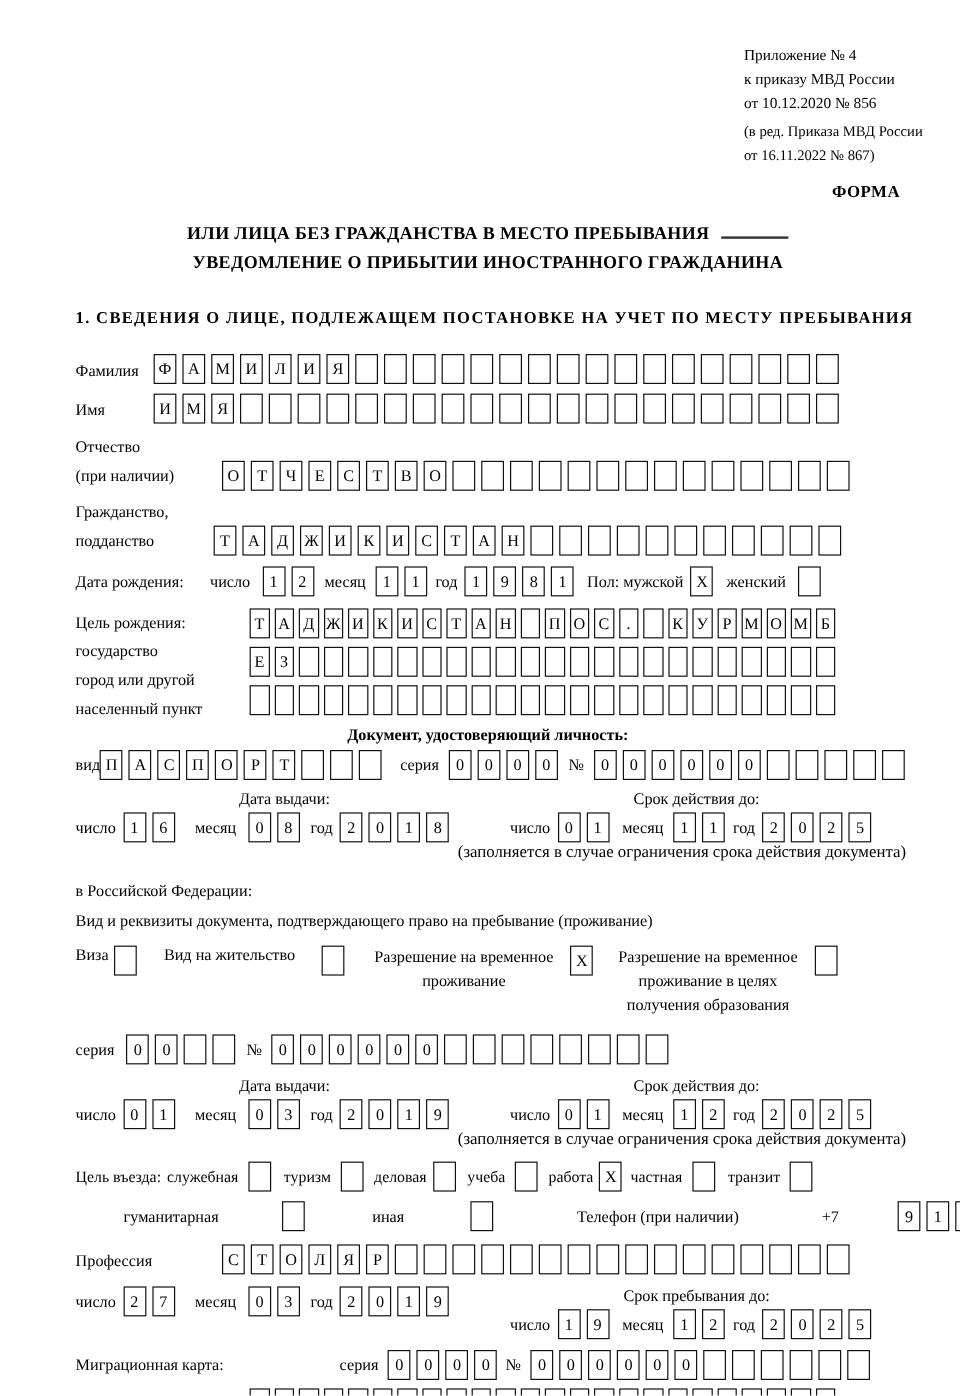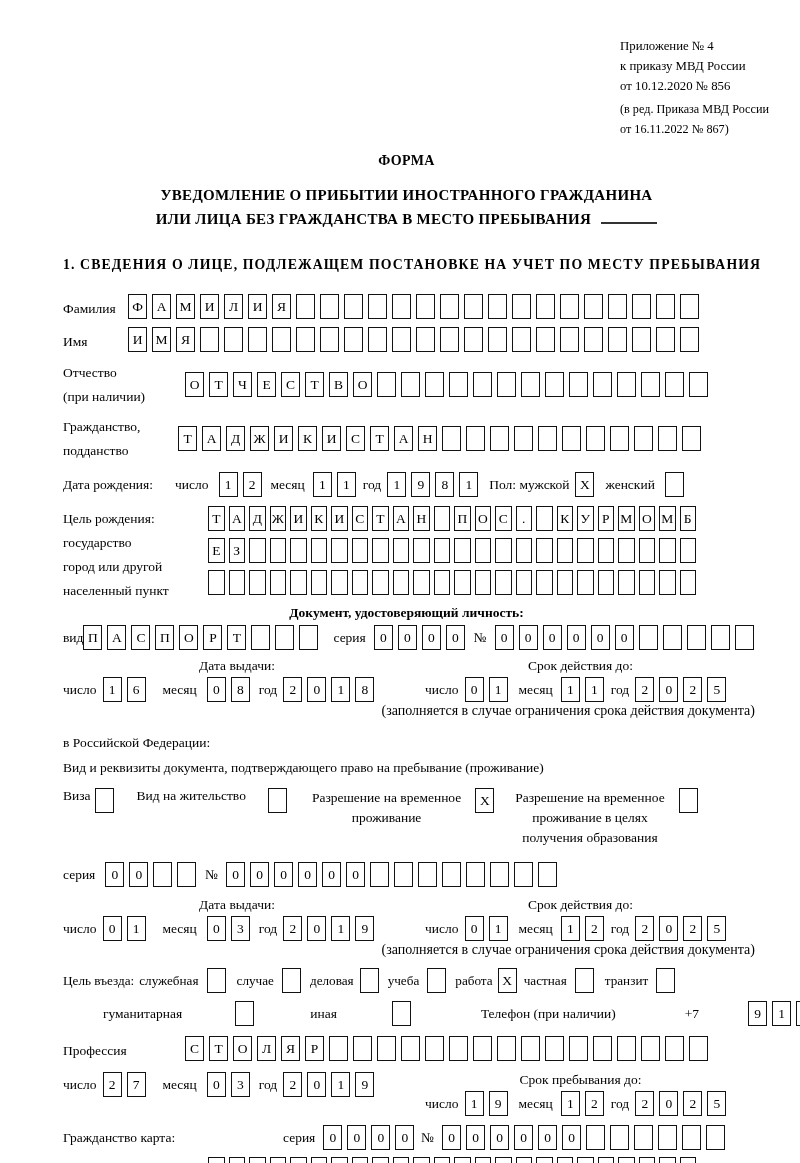--- a/index.html
+++ b/index.html
@@ -2,28 +2,28 @@
 <html><head>
 <meta charset="utf-8">
 <style>
   html,body{margin:0;padding:0;background:#fff;}
   body{width:800px;height:1163px;color:#000;font-family:"Liberation Serif","DejaVu Serif",serif;font-size:13.5px;overflow:hidden;}
   .page{box-sizing:border-box;width:800px;height:1046px;padding:36px 50px 0 63px;position:relative;}
 
   .appendix{margin-left:557px;font-size:12.8px;line-height:20px;white-space:nowrap;}
   .appendix .ed{font-size:12.2px;}
   .appendix .ed-first{margin-top:3px;}
-  .form-label{text-align:center;font-weight:bold;font-size:14px;margin-top:14px;letter-spacing:.4px;}
+  .form-label{text-align:right;font-weight:bold;font-size:14px;margin-top:14px;letter-spacing:.4px;}
 
   .title{ text-align:center;font-weight:bold;font-size:15px;line-height:24px;margin-top:14px;letter-spacing:.3px;}
   .blank-line{display:inline-block;width:56px;height:13px;border-bottom:2.2px solid #333;margin-left:10px;}
 
   .sec-heading{font-weight:bold;font-size:13.8px;margin-top:26px;letter-spacing:1.1px;white-space:nowrap;}
 
-  .frow{display:flex;align-items:center;}
+  .frow{display:flex;align-items:flex-end;}
   .flabel{flex:none;padding-top:4px;line-height:23px;}
   .flabel.multi{line-height:24px;padding-top:2px;}
   .boxes{display:flex;flex:none;}
   .cb{flex:none;width:17px;height:23px;border:1.5px solid #121212;margin-right:5px;text-align:center;line-height:23px;font-size:13.5px;background:#fff;}
   .tight .cb{width:14.5px;margin-right:4px;}
   .vgap > .boxes{margin-bottom:7px;}
 
   .irow{display:flex;align-items:center;}
   .t{white-space:nowrap;}
 
@@ -48,22 +48,22 @@
     <div>Приложение № 4</div>
     <div>к приказу МВД России</div>
     <div>от 10.12.2020 № 856</div>
     <div class="ed ed-first">(в ред. Приказа МВД России</div>
     <div class="ed">от 16.11.2022 № 867)</div>
   </div>
 
   <div class="form-label">ФОРМА</div>
 
   <div class="title">
+    <div><span>ИЛИ ЛИЦА БЕЗ ГРАЖДАНСТВА В МЕСТО ПРЕБЫВАНИЯ</span><span class="blank-line"></span></div>
     <div>УВЕДОМЛЕНИЕ О ПРИБЫТИИ ИНОСТРАННОГО ГРАЖДАНИНА</div>
-    <div><span>ИЛИ ЛИЦА БЕЗ ГРАЖДАНСТВА В МЕСТО ПРЕБЫВАНИЯ</span><span class="blank-line"></span></div>
   </div>
 
   <div class="sec-heading">1. СВЕДЕНИЯ О ЛИЦЕ, ПОДЛЕЖАЩЕМ ПОСТАНОВКЕ НА УЧЕТ ПО МЕСТУ ПРЕБЫВАНИЯ</div>
 
   <div class="frow" style="margin-top:20px;">
     <span class="flabel" style="width:65px;">Фамилия</span>
     <span class="boxes">
         <span class="cb">Ф</span>
         <span class="cb">А</span>
         <span class="cb">М</span>
@@ -493,21 +493,21 @@
     </div>
     <div class="dnote">(заполняется в случае ограничения срока действия документа)</div>
   </div>
 
   <div class="irow" style="margin-top:27px;">
     <span class="t small-t">Цель въезда:</span>
     <span class="t small-t" style="margin-left:5px;">служебная</span>
     <span class="boxes" style="margin-left:8px;">
         <span class="cb"></span>
       </span>
-    <span class="t small-t" style="margin-left:6px;">случае</span>
+    <span class="t small-t" style="margin-left:6px;">туризм</span>
     <span class="boxes" style="margin-left:8px;">
         <span class="cb"></span>
       </span>
     <span class="t small-t" style="margin-left:4px;">деловая</span>
     <span class="boxes" style="margin-left:6px;">
         <span class="cb"></span>
       </span>
     <span class="t small-t" style="margin-left:4px;">учеба</span>
     <span class="boxes" style="margin-left:8px;">
         <span class="cb"></span>
@@ -619,21 +619,21 @@
             <span class="cb">2</span>
             <span class="cb">0</span>
             <span class="cb">2</span>
             <span class="cb">5</span>
           </span>
       </div>
     </div>
   </div>
 
   <div class="irow" style="margin-top:9px;">
-    <span class="t" style="width:172px;">Гражданство карта:</span>
+    <span class="t" style="width:172px;">Миграционная карта:</span>
     <span class="t" style="margin-right:8px;margin-left:48px;">серия</span>
     <span class="boxes">
         <span class="cb">0</span>
         <span class="cb">0</span>
         <span class="cb">0</span>
         <span class="cb">0</span>
       </span>
     <span class="t" style="margin:0 8px 0 2px;">№</span>
     <span class="boxes">
         <span class="cb">0</span>

